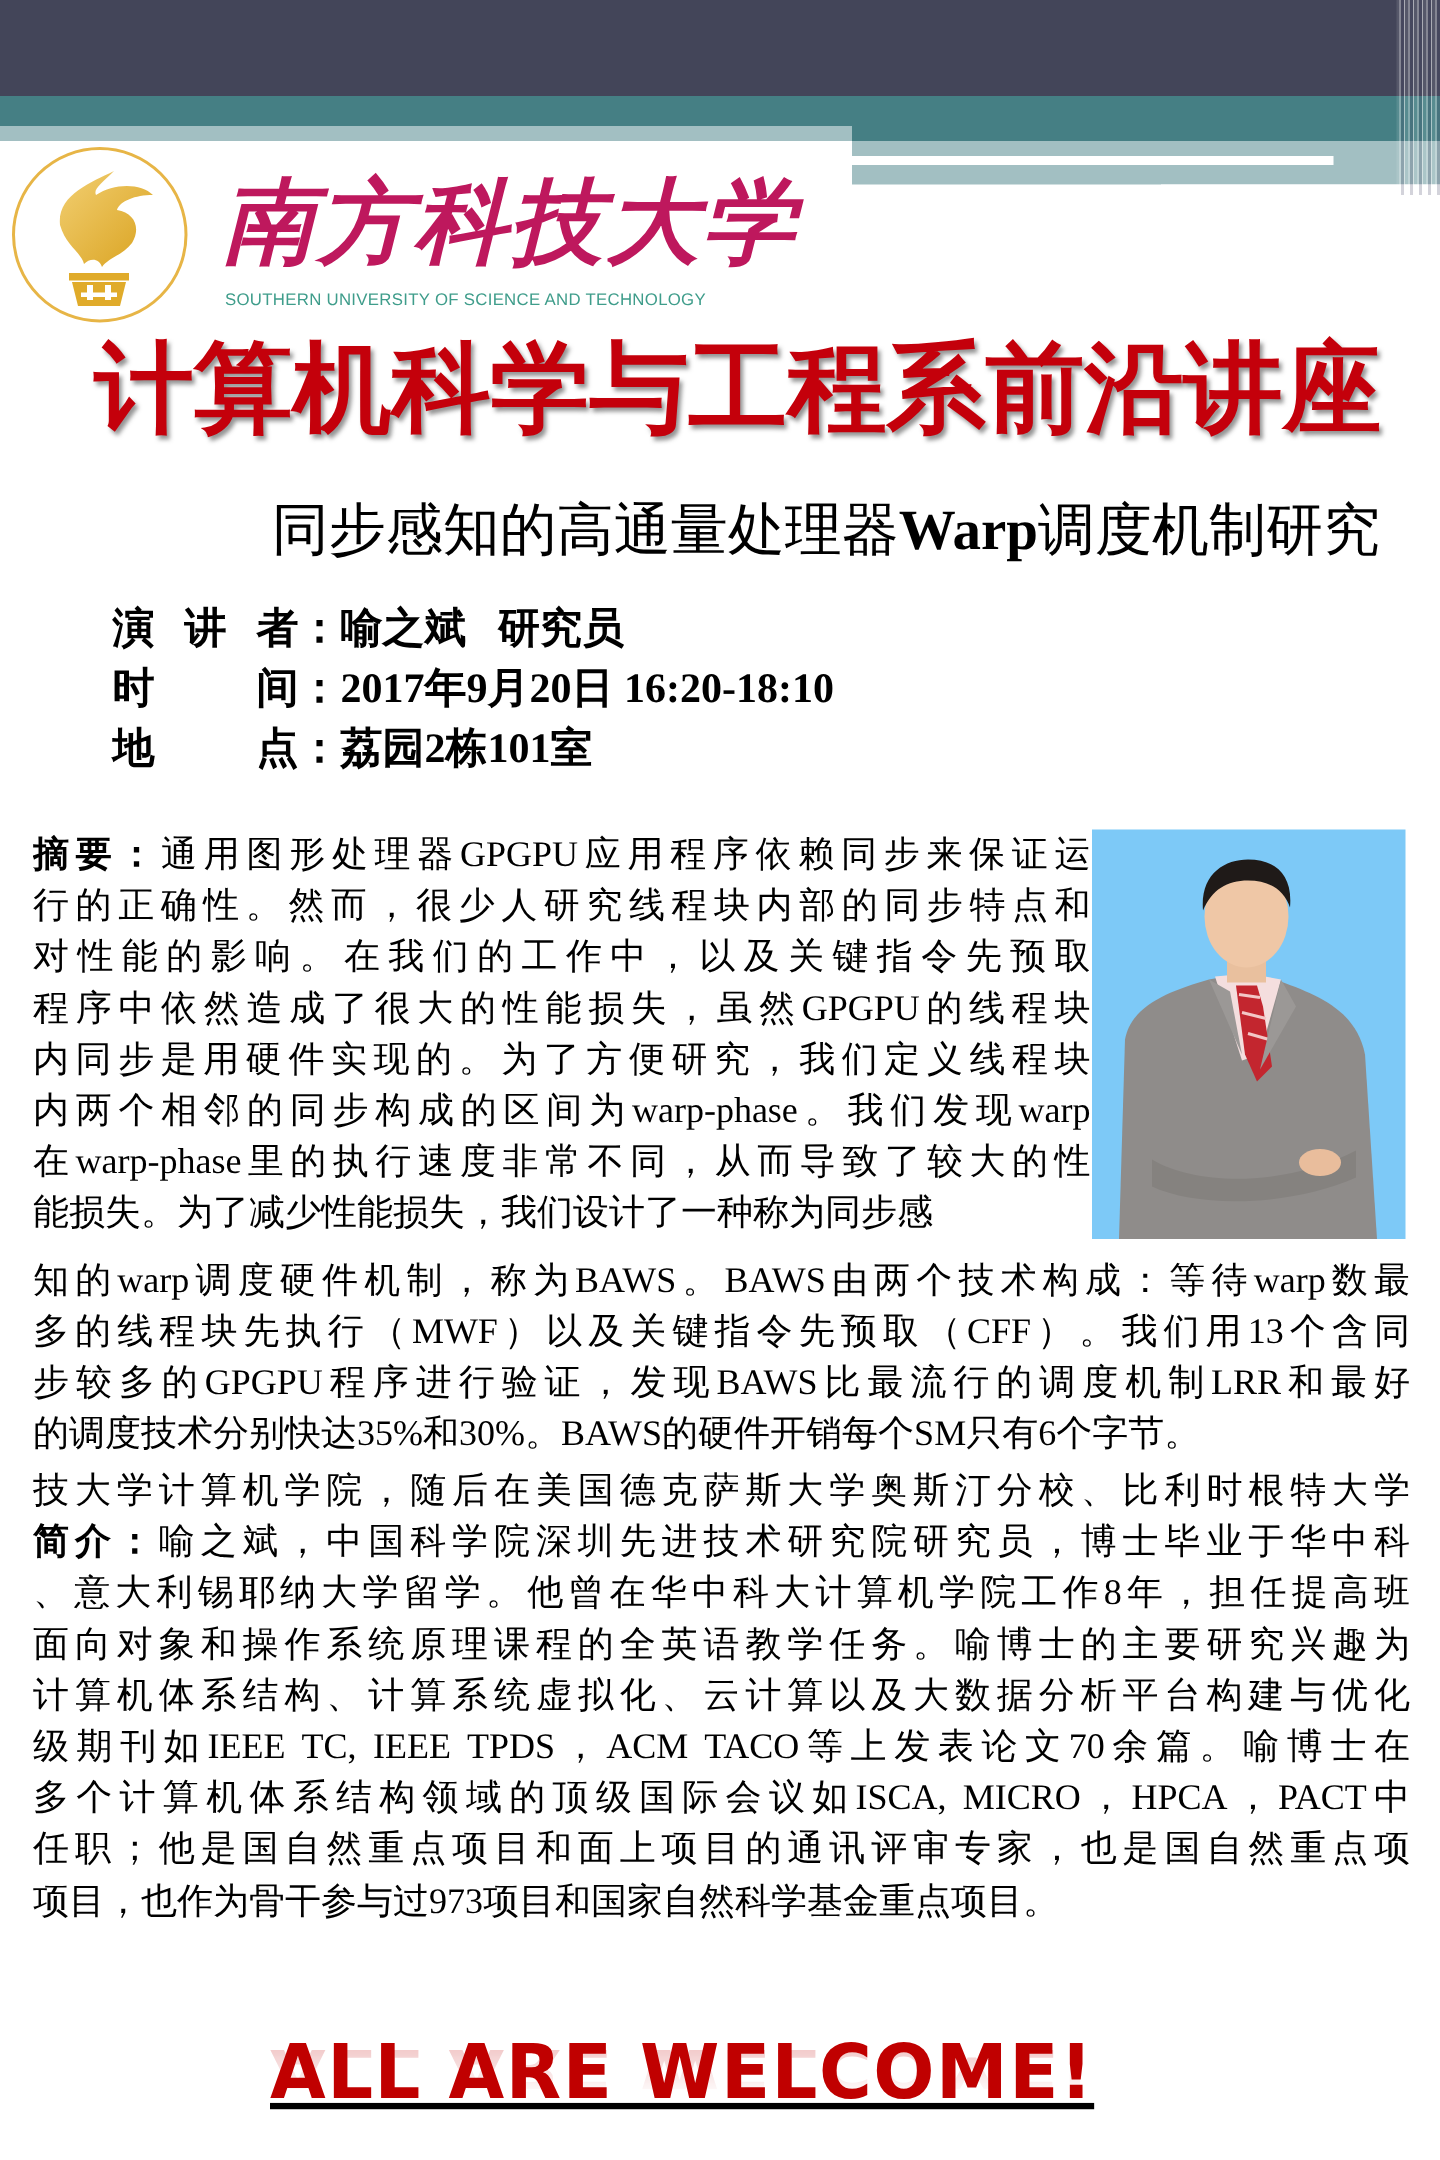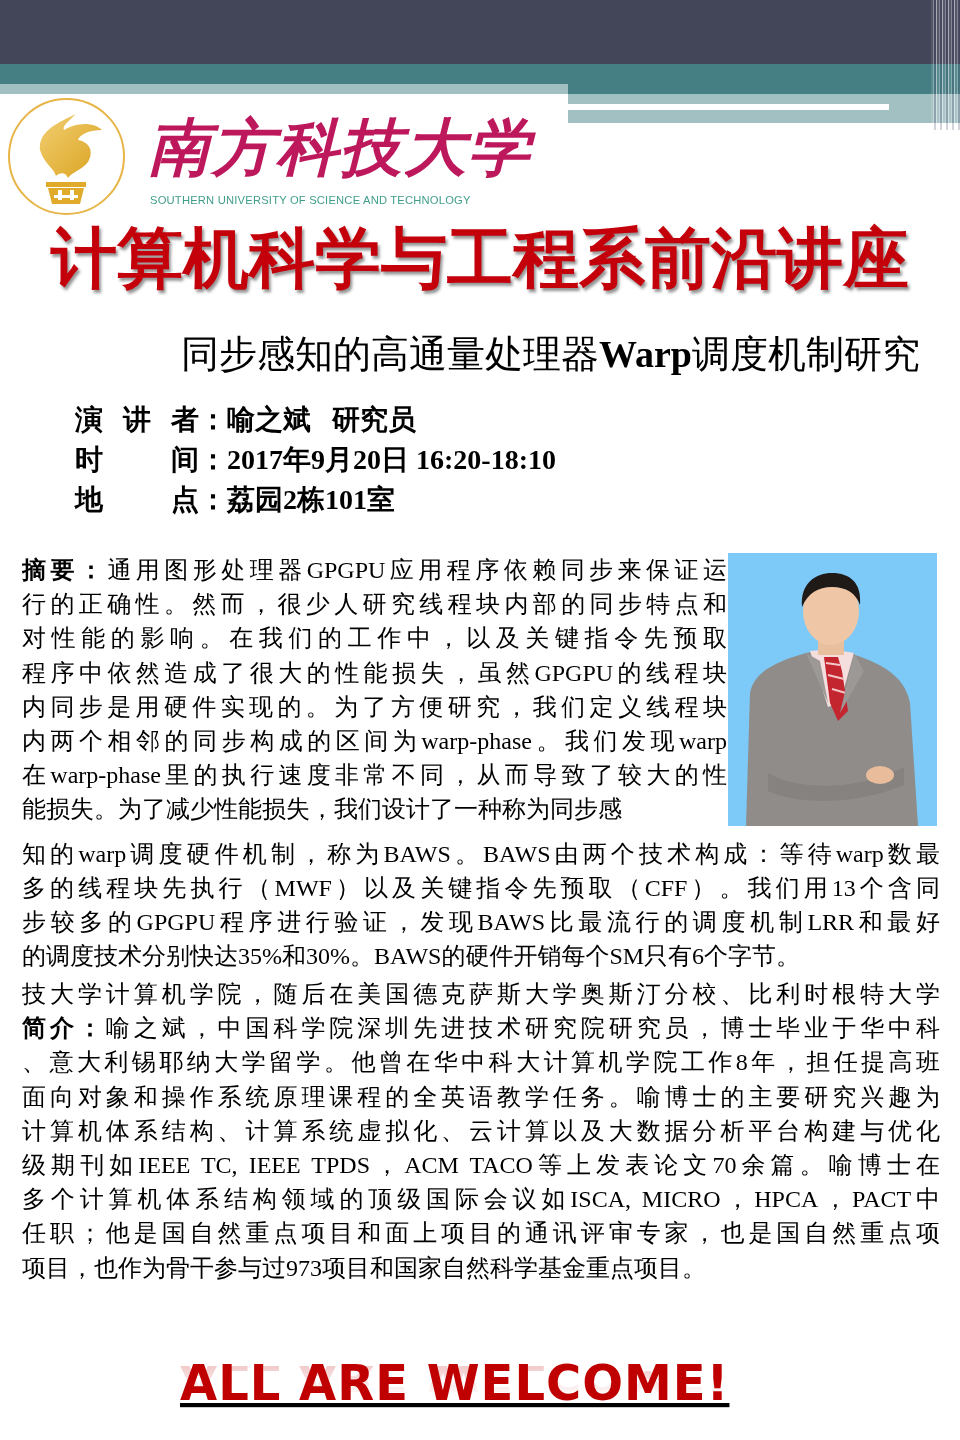--- a/index.html
+++ b/index.html
@@ -26,21 +26,21 @@
     border: 2px solid #e7b546; border-radius: 50%; background: #fff; }
   .logo-circle svg { position: absolute; left: 0; top: 0; }
   .uni-cn { position: absolute; left: 148px; top: 108px; width: 370px; height: 80px;
     font-family: "DejaVu Serif", serif; font-size: 62px; font-style: italic; font-weight: bold;
     color: #be185d; letter-spacing: 2px; white-space: nowrap; line-height: 80px; }
   .uni-en { position: absolute; left: 150px; top: 194px; width: 366px;
     font-family: "Liberation Sans", sans-serif; font-size: 11.2px; color: #3f9d8b;
     letter-spacing: 0.2px; white-space: nowrap; }
 
   
-  .headline { position: absolute; left: 40px; top: 218px; width: 880px; text-align: center;
+  .headline { position: absolute; left: 52px; top: 218px; width: 880px; text-align: center;
     font-family: "DejaVu Sans", sans-serif; font-weight: bold; font-size: 66px; line-height: 82px;
     color: #c4000b; letter-spacing: 0px; white-space: nowrap;
     text-shadow: 2px 3px 3px rgba(60,60,60,0.55); }
 
   
   .subtitle { position: absolute; left: 40px; top: 328px; width: 880px; text-align: right;
     font-size: 38px; line-height: 52px; white-space: nowrap; color: #000; }
   .subtitle b { font-weight: bold; }
 
   

